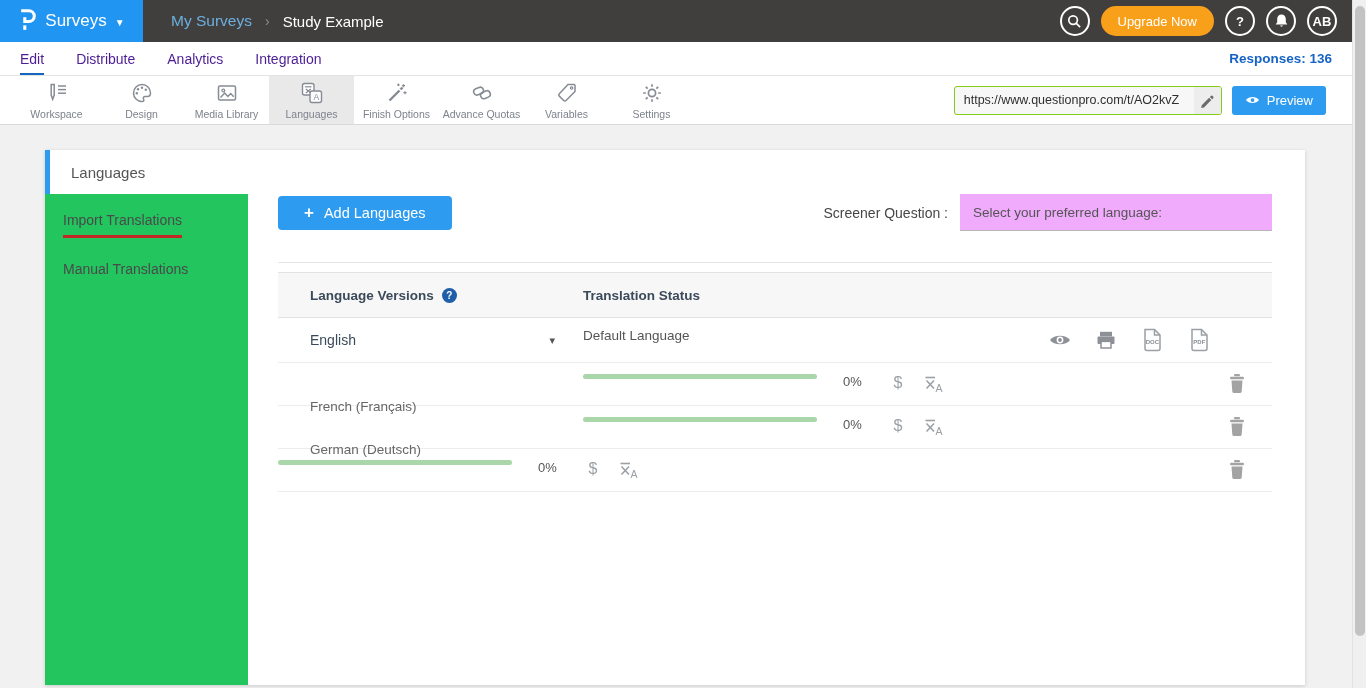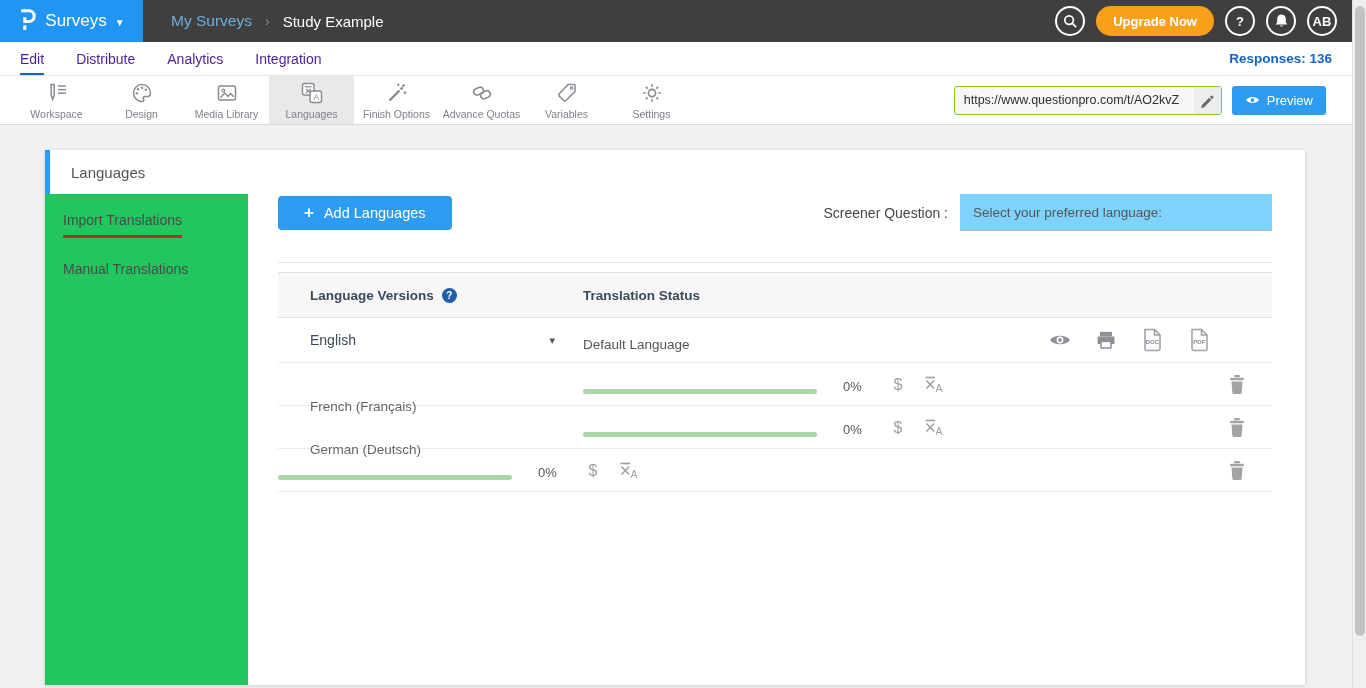--- a/index.html
+++ b/index.html
@@ -9,21 +9,21 @@
   
   .topbar { position:absolute; top:0; left:0; width:1352px; height:42px; background:#413e3e; display:flex; align-items:center; }
   .brand { width:143px; height:42px; background:#2095f2; display:flex; align-items:center; justify-content:center; gap:8px; cursor:pointer; }
   .brand-name { color:#fff; font-size:17px; }
   .brand-caret { color:#fff; font-size:10px; margin-top:2px; }
   .crumb-parent { color:#6cb0de; font-size:15.5px; margin-left:28px; text-decoration:none; cursor:pointer; }
   .crumb-sep { color:#8d8d8d; margin:0 13px; font-size:14px; }
   .crumb-current { color:#fff; font-size:15px; }
   .topbar-right { margin-left:auto; display:flex; align-items:center; gap:11px; padding-right:15px; }
   .circle-btn { width:30px; height:30px; border:2px solid #fff; border-radius:50%; display:flex; align-items:center; justify-content:center; color:#fff; font-weight:bold; font-size:13px; cursor:pointer; flex:0 0 auto; }
-  .upgrade-btn { height:30px; padding:0 17px; background:#f9a01b; border:none; border-radius:16px; color:#fff; font-weight:bold; font-size:13px; display:flex; align-items:center; cursor:pointer; }
+  .upgrade-btn { height:30px; padding:0 17px; background:#f9a01b; border:none; border-radius:16px; color:#fff; font-weight:normal; font-size:13px; display:flex; align-items:center; cursor:pointer; }
 
   
   .subnav { position:absolute; top:42px; left:0; width:1352px; height:34px; background:#fff; border-bottom:1px solid #e4e4e4; display:flex; align-items:center; padding:0 20px; }
   .subnav-item { color:#4c1d95; font-size:14px; margin-right:32px; text-decoration:none; cursor:pointer; height:100%; display:flex; align-items:center; border-bottom:2px solid transparent; padding-top:2px; }
   .subnav-item.active { border-bottom-color:#1765c0; }
   .responses { margin-left:auto; color:#1663c7; font-size:13.5px; font-weight:bold; }
 
   
   .toolbar { position:absolute; top:76px; left:0; width:1352px; height:49px; background:#fff; border-bottom:1px solid #d9d9d9; display:flex; align-items:stretch; padding-left:14px; }
   .tool { width:85px; display:flex; flex-direction:column; align-items:center; justify-content:center; gap:3px; cursor:pointer; }
@@ -43,28 +43,28 @@
   .side-panel { flex:1; background:#22c55e; padding:18px 18px 0 18px; }
   .side-item { font-size:14px; color:#4a4a4a; cursor:pointer; }
   .side-item.active .side-item-text { display:inline-block; padding-bottom:7px; border-bottom:3px solid #c52727; }
   .side-item + .side-item { margin-top:23px; }
 
   .main { flex:1; padding:44px 33px 0 30px; }
   .controls { display:flex; align-items:center; height:37px; }
   .add-btn { height:34px; padding:0 26px; background:#2d9bf0; border:none; border-radius:4px; color:#fff; font-size:14.5px; display:flex; align-items:center; gap:10px; cursor:pointer; }
   .add-plus { font-size:17px; font-weight:bold; }
   .screener-label { margin-left:auto; font-size:14px; color:#464646; }
-  .screener-select { width:312px; height:37px; margin-left:12px; background:#7dd3fc; border:none; border-bottom:1px solid #b5b5b5; display:flex; align-items:center; padding:0 13px; font-size:13.5px; color:#555; cursor:pointer; }
+  .screener-select { width:312px; height:37px; margin-left:12px; background:#f0abfc; border:none; border-bottom:1px solid #b5b5b5; display:flex; align-items:center; padding:0 13px; font-size:13.5px; color:#555; cursor:pointer; }
 
   
   .lang-table { margin-top:31px; border-top:1px solid #e5e5e5; }
   .thead { margin-top:9px; height:46px; background:#f7f7f7; border-top:1px solid #e2e2e2; border-bottom:1px solid #e2e2e2; display:flex; align-items:center; }
   .row { display:flex; align-items:center; border-bottom:1px solid #ececec; }
   .cell-lang { width:305px; flex:0 0 auto; display:flex; align-items:center; padding-left:32px; }
-  .cell-status { flex:1; display:flex; align-items:flex-end; }
+  .cell-status { flex:1; display:flex; align-items:flex-start; }
   .th { font-size:13.5px; font-weight:bold; color:#3b4a5a; }
   .help-ic { width:15px; height:15px; margin-left:8px; background:#1f5fa8; color:#fff; border-radius:50%; font-size:10px; font-weight:bold; display:flex; align-items:center; justify-content:center; cursor:pointer; }
   .row-default { height:45px; }
   .lang-name { font-size:14px; color:#3b4a5a; }
   .dd-caret { margin-left:auto; margin-right:28px; color:#555; font-size:11px; cursor:pointer; }
   .status-default { font-size:13.5px; color:#555; }
   .eng-actions { margin-left:auto; margin-right:62px; display:flex; align-items:center; gap:25px; }
   .icon-btn { cursor:pointer; display:flex; align-items:center; }
   .row-lang { height:43px; }
   .lang-name2 { font-size:13.5px; color:#666;margin-top:44px; }

